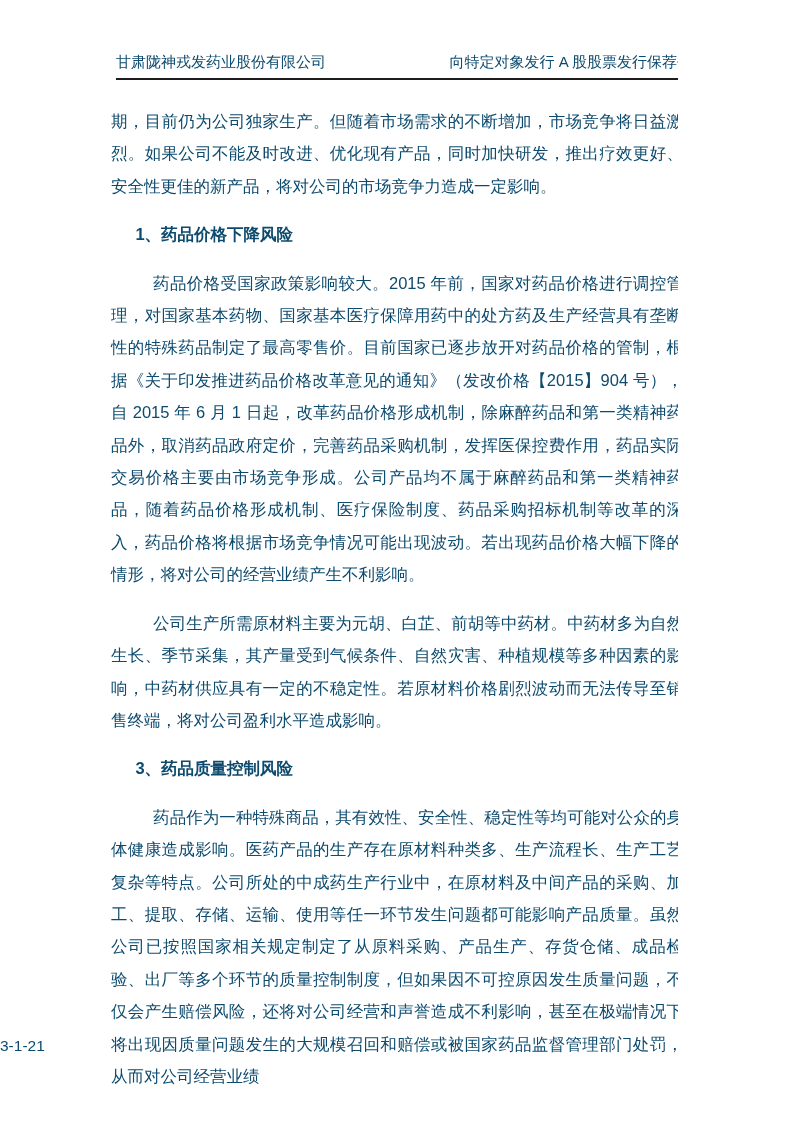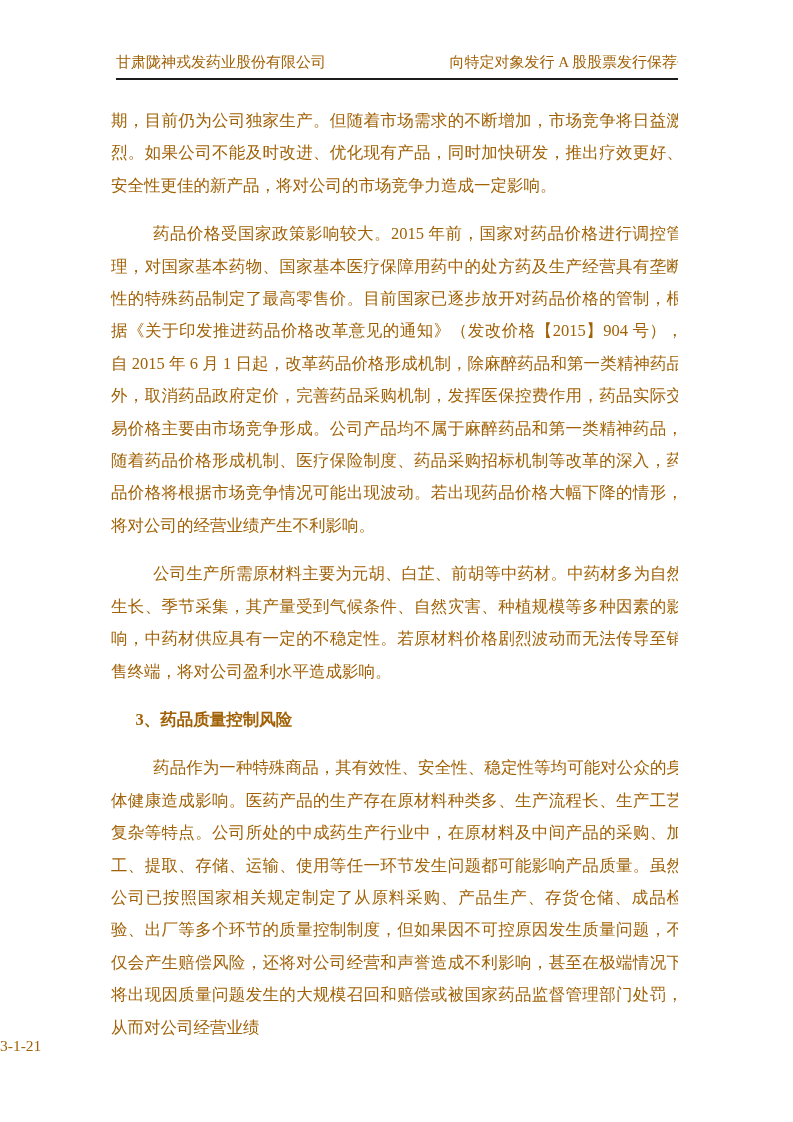--- a/index.html
+++ b/index.html
@@ -5,22 +5,22 @@
   html, body {
     margin: 0;
     padding: 0;
     background: #ffffff;
   }
   .page {
     position: relative;
     width: 678px;
     height: 1122px;
     background: #ffffff;
-    color: #a16207;
-    font-family: Liberation Serif, serif;
+    color: #0c4a6e;
+    font-family: Liberation Sans, sans-serif;
     overflow: hidden;
   }
   .header {
     position: absolute;
     top: 52px;
     left: 116px;
     width: 576px;
     display: flex;
     justify-content: space-between;
     align-items: flex-end;
@@ -77,20 +77,21 @@
 
   <div class="header">
     <span>甘肃陇神戎发药业股份有限公司</span>
     <span>向特定对象发行 A 股股票发行保荐书</span>
   </div>
 
   <div class="content">
     <p class="para-first">期，目前仍为公司独家生产。但随着市场需求的不断增加，市场竞争将日益激烈。如果公司不能及时改进、优化现有产品，同时加快研发，推出疗效更好、安全性更佳的新产品，将对公司的市场竞争力造成一定影响。</p>
 
 
+    <p class="h-num">1、药品价格下降风险</p>
 
     <p class="para">药品价格受国家政策影响较大。2015 年前，国家对药品价格进行调控管理，对国家基本药物、国家基本医疗保障用药中的处方药及生产经营具有垄断性的特殊药品制定了最高零售价。目前国家已逐步放开对药品价格的管制，根据《关于印发推进药品价格改革意见的通知》（发改价格【2015】904 号），自 2015 年 6 月 1 日起，改革药品价格形成机制，除麻醉药品和第一类精神药品外，取消药品政府定价，完善药品采购机制，发挥医保控费作用，药品实际交易价格主要由市场竞争形成。公司产品均不属于麻醉药品和第一类精神药品，随着药品价格形成机制、医疗保险制度、药品采购招标机制等改革的深入，药品价格将根据市场竞争情况可能出现波动。若出现药品价格大幅下降的情形，将对公司的经营业绩产生不利影响。</p>
 
 
     <p class="para">公司生产所需原材料主要为元胡、白芷、前胡等中药材。中药材多为自然生长、季节采集，其产量受到气候条件、自然灾害、种植规模等多种因素的影响，中药材供应具有一定的不稳定性。若原材料价格剧烈波动而无法传导至销售终端，将对公司盈利水平造成影响。</p>
 
     <p class="h-num">3、药品质量控制风险</p>
 
     <p class="para">药品作为一种特殊商品，其有效性、安全性、稳定性等均可能对公众的身体健康造成影响。医药产品的生产存在原材料种类多、生产流程长、生产工艺复杂等特点。公司所处的中成药生产行业中，在原材料及中间产品的采购、加工、提取、存储、运输、使用等任一环节发生问题都可能影响产品质量。虽然公司已按照国家相关规定制定了从原料采购、产品生产、存货仓储、成品检验、出厂等多个环节的质量控制制度，但如果因不可控原因发生质量问题，不仅会产生赔偿风险，还将对公司经营和声誉造成不利影响，甚至在极端情况下将出现因质量问题发生的大规模召回和赔偿或被国家药品监督管理部门处罚，从而对公司经营业绩</p>
   </div>

